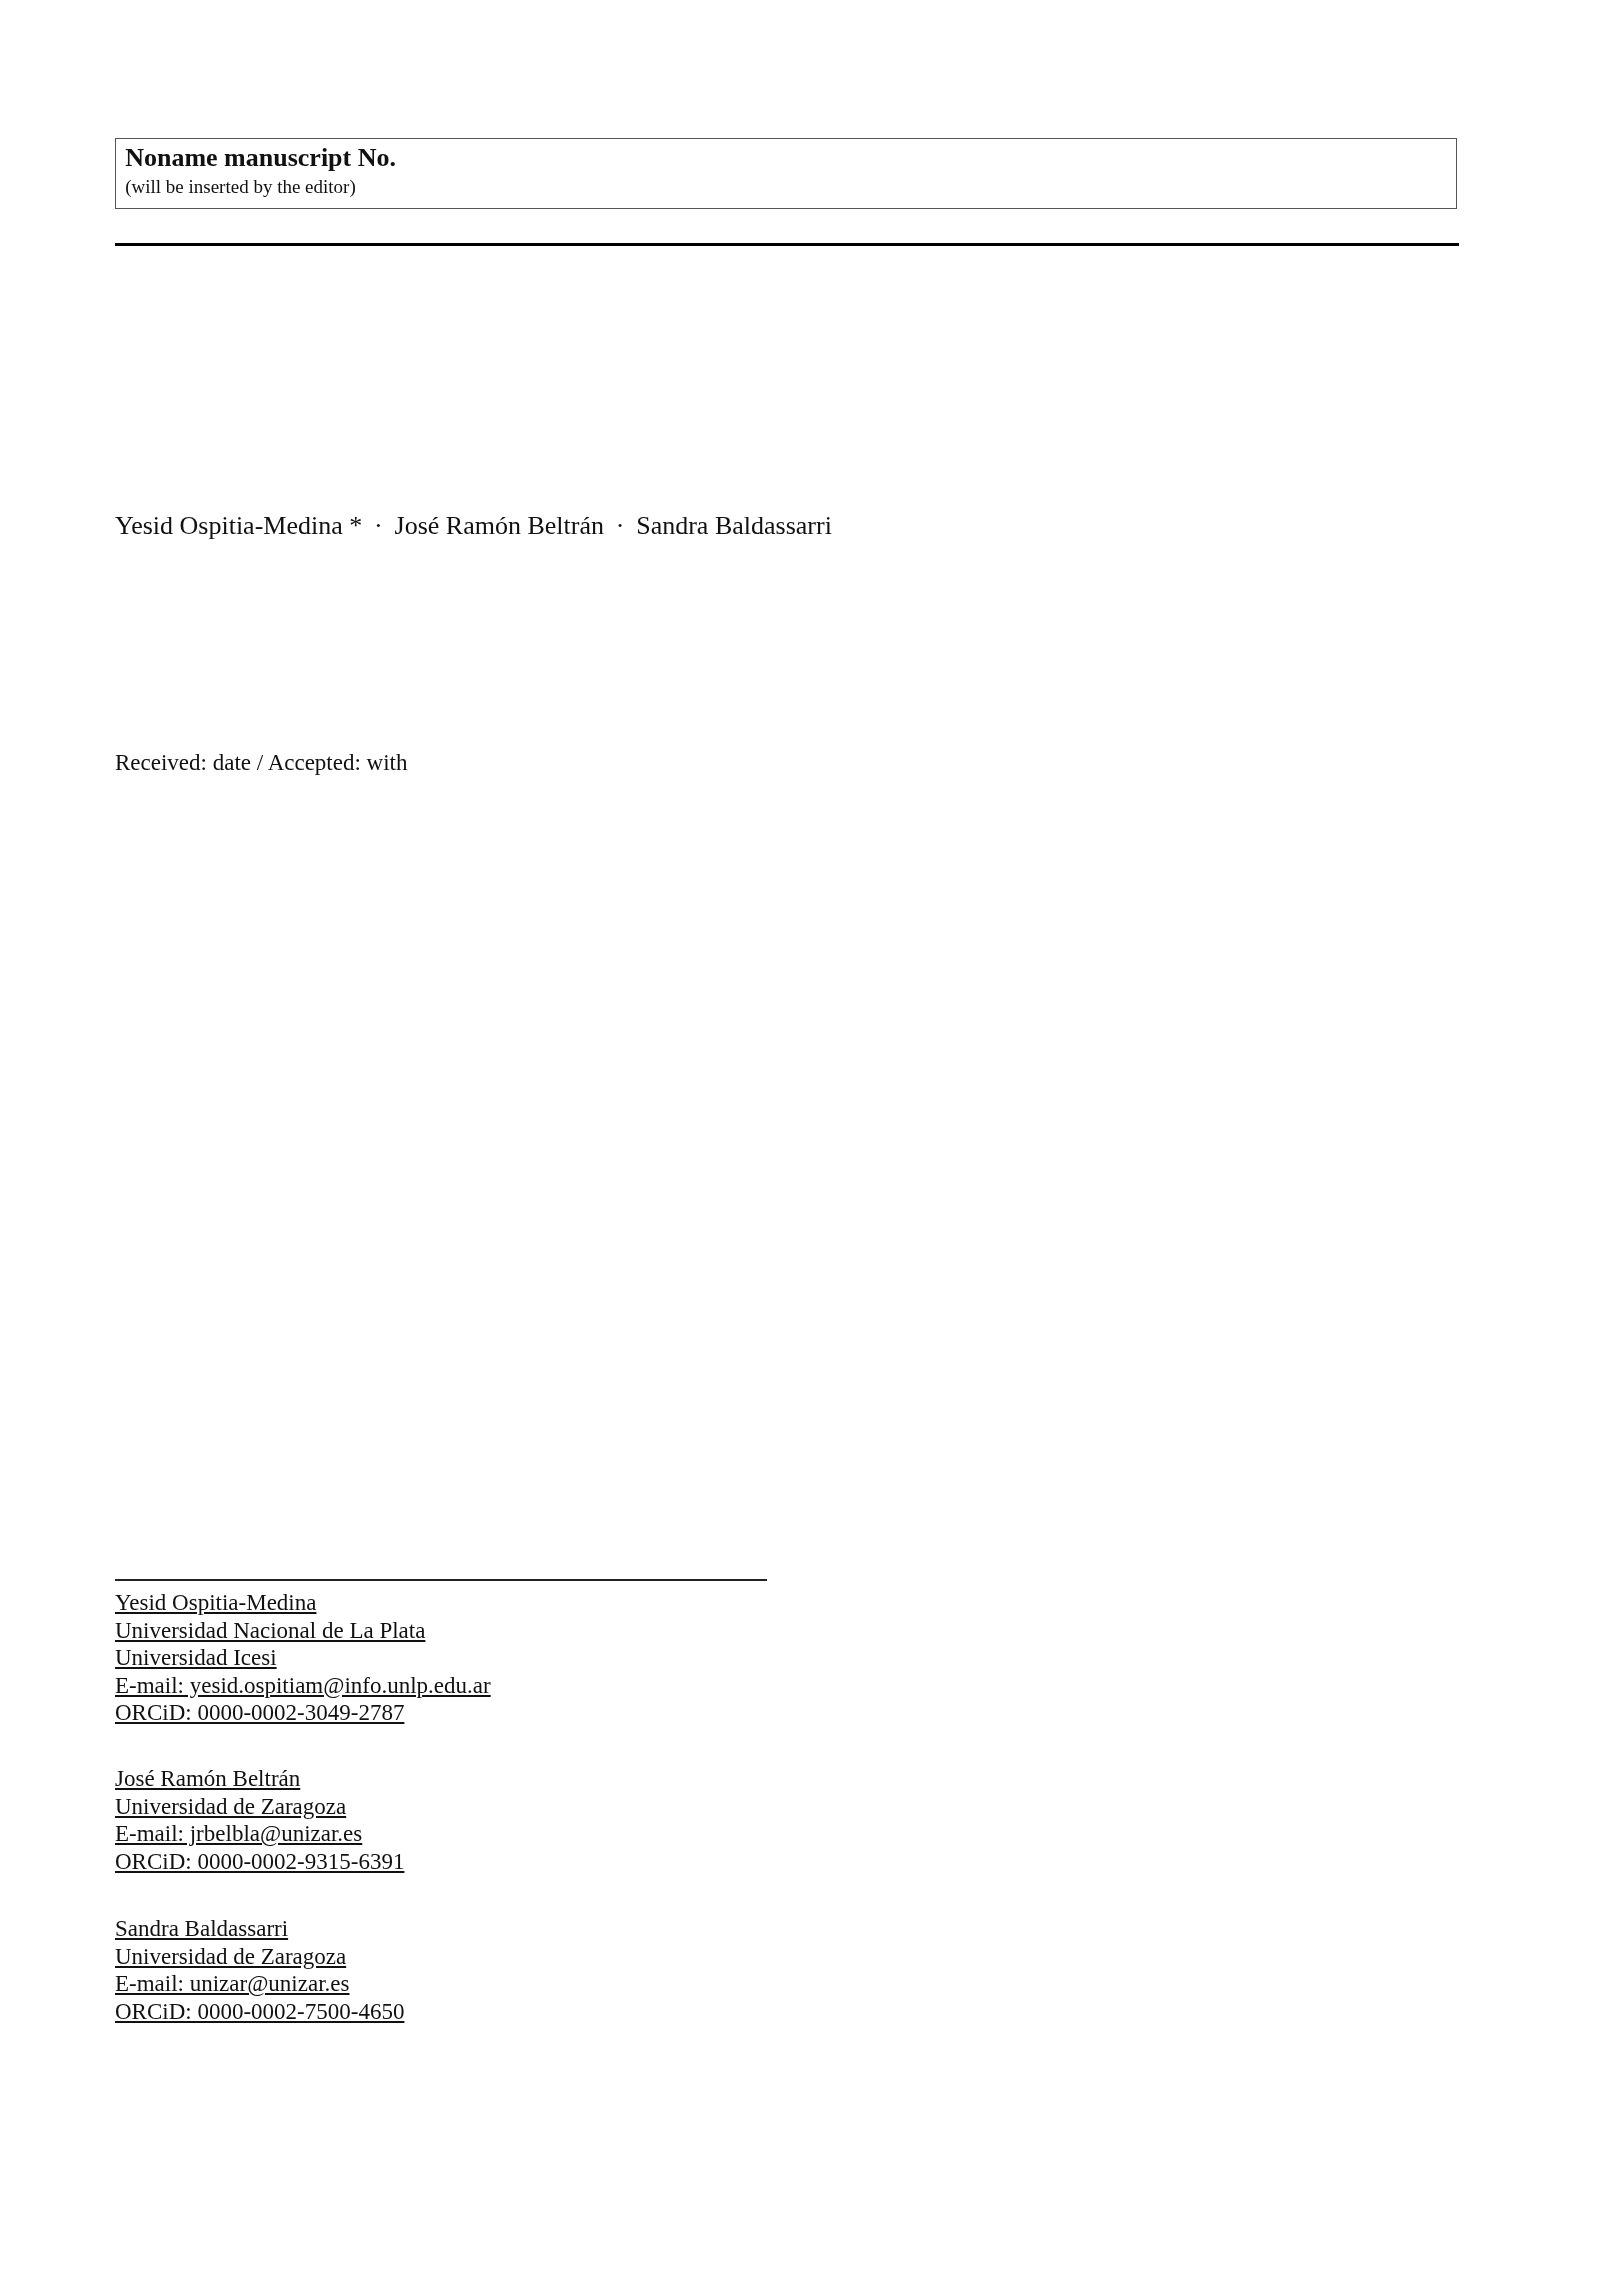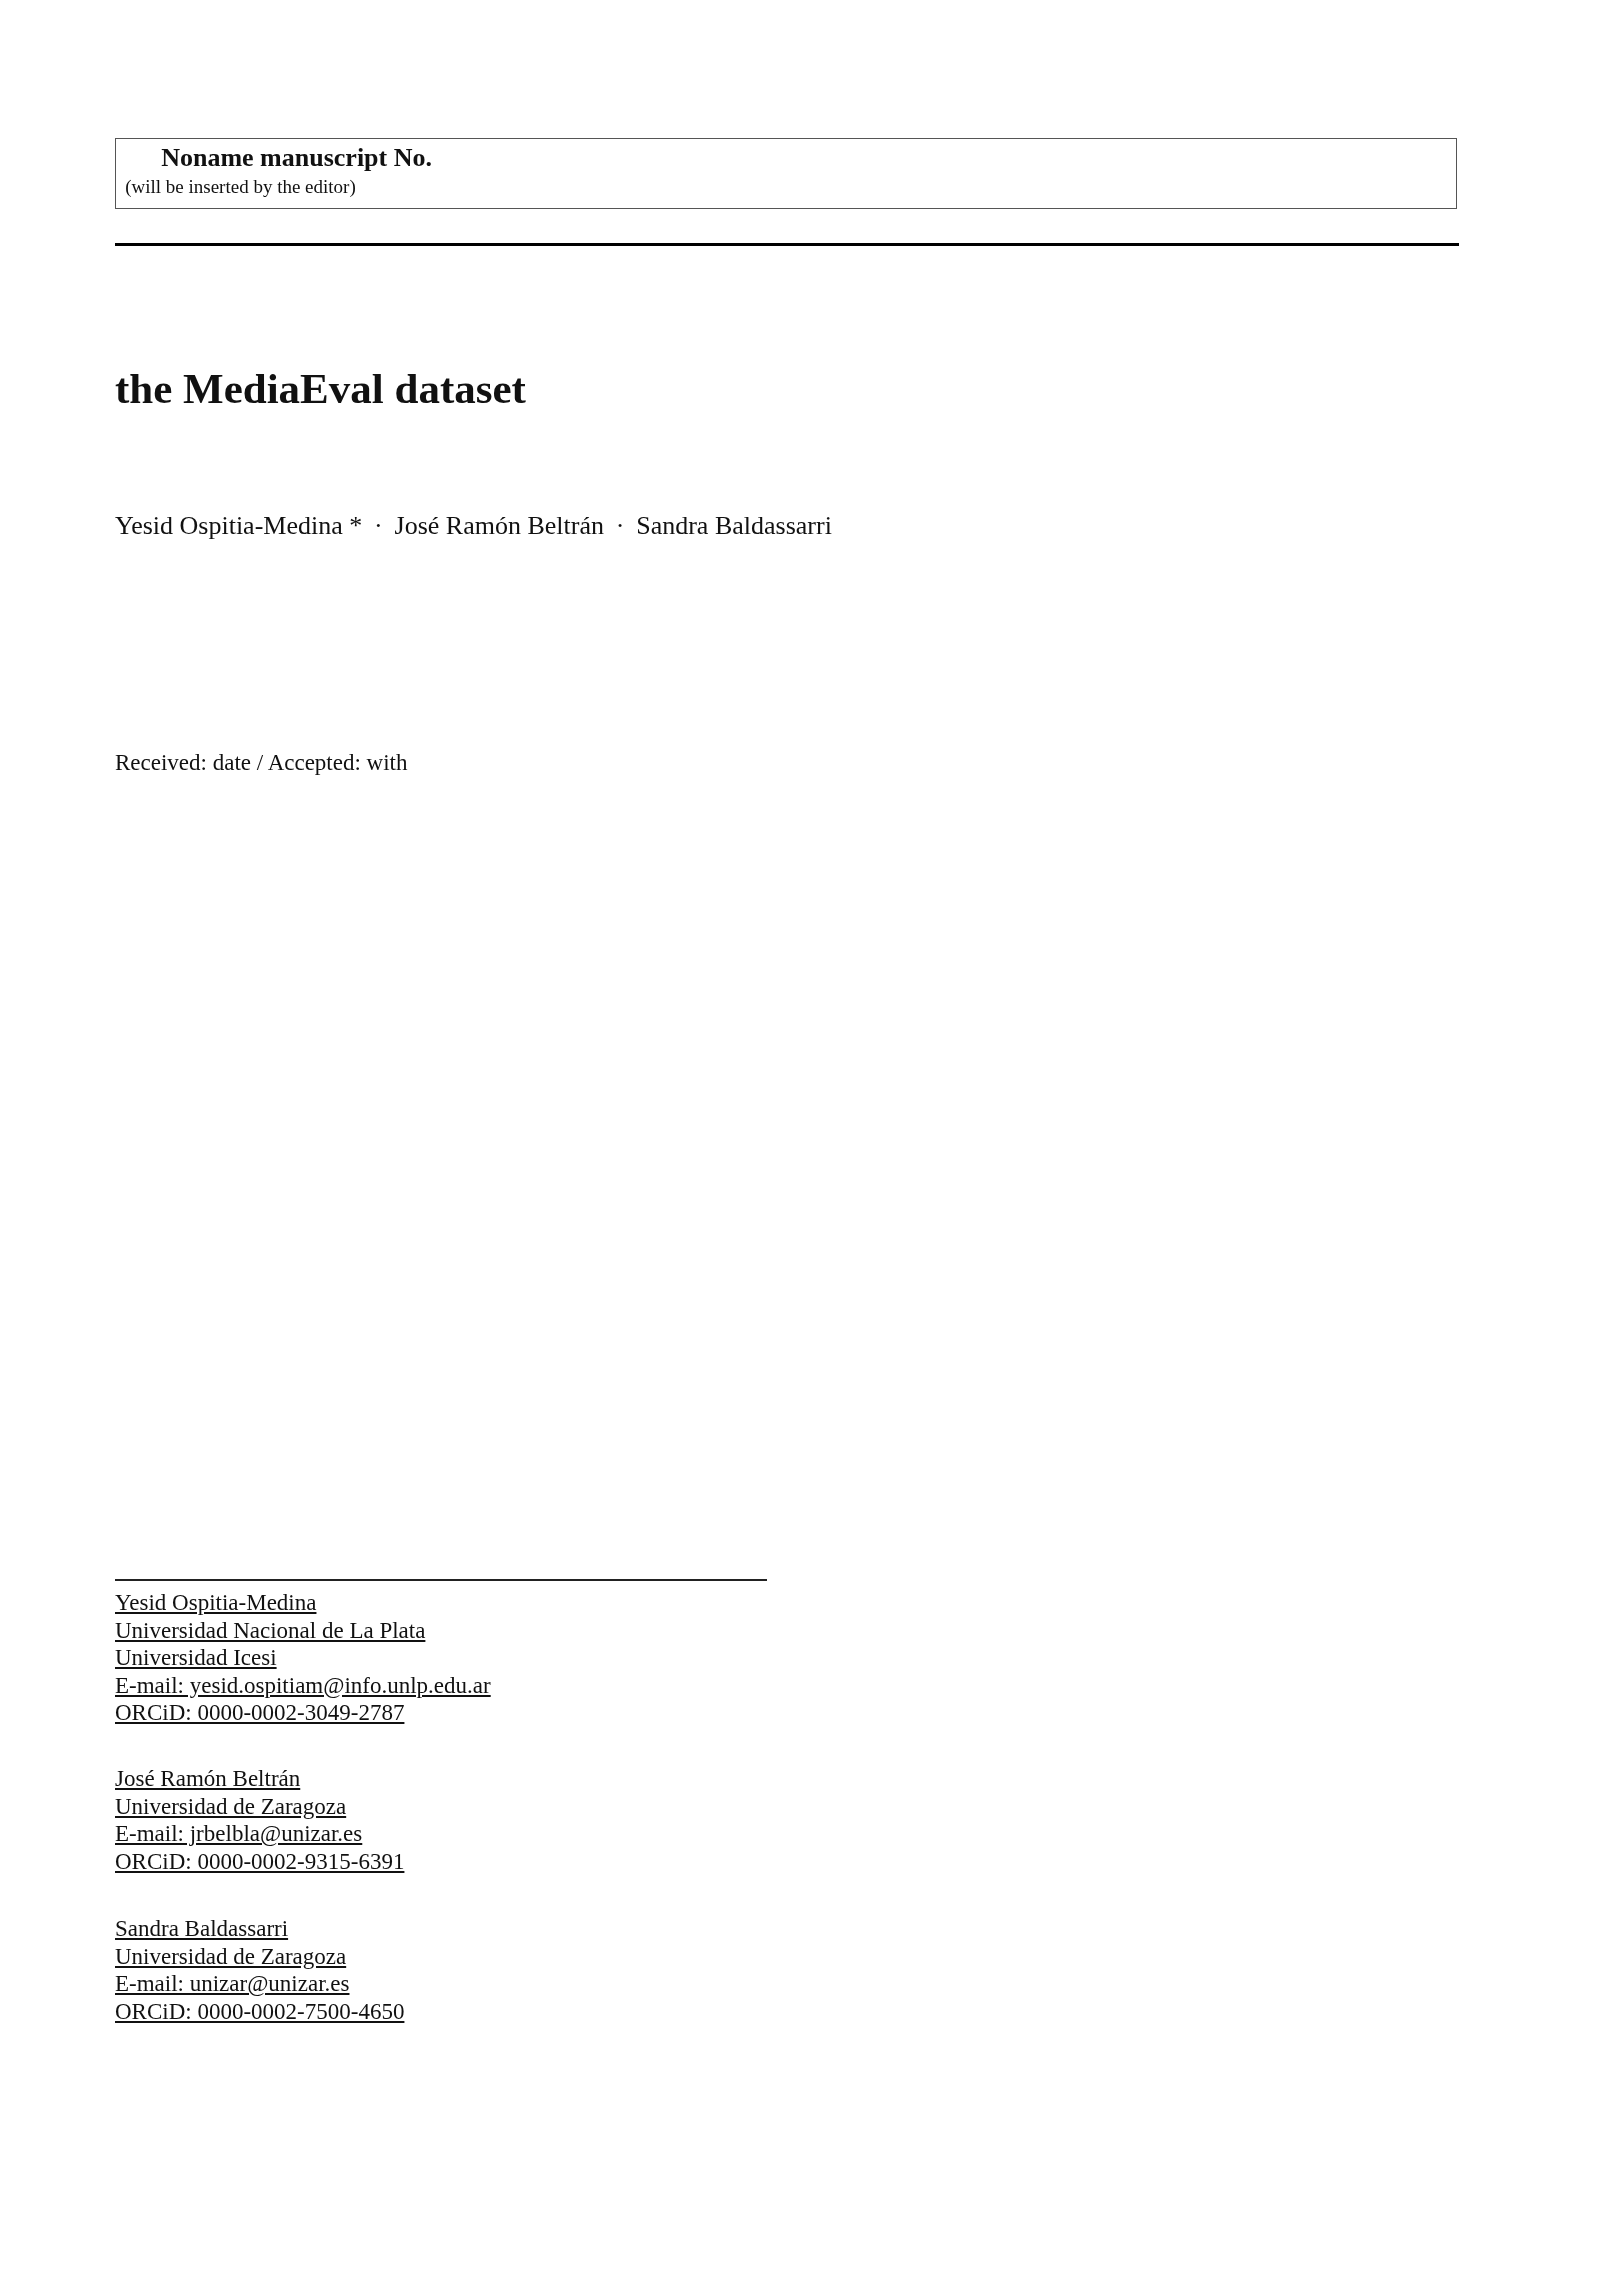--- a/index.html
+++ b/index.html
@@ -1,20 +1,20 @@
 <!DOCTYPE html>
 <html style="font-size:10.5px"><head>
 <meta charset="utf-8">
 <style>
   html, body { margin:0; padding:0; background:#ffffff; }
   body { width:1623px; height:2295px; position:relative; overflow:hidden;
          font-family:"DejaVu Serif","Liberation Serif",serif; color:#111; }
   .abs { position:absolute; }
   .ms-box { left:115px; top:138px; width:1342px; height:71px; border:1.3px solid #555; box-sizing:border-box; }
-  .ms-title { left:9.2px; top:3.9px; font-weight:bold; font-size:26px; line-height:29px; font-family:"Liberation Serif",serif;margin-left:36px; }
+  .ms-title { left:9.2px; top:3.9px; font-weight:bold; font-size:26px; line-height:29px; font-family:"Liberation Serif",serif; }
   .ms-sub { left:9.2px; top:33px; font-size:19px; line-height:29px; font-family:"Liberation Serif",serif; }
   .top-rule { left:115px; top:243px; width:1344px; height:3.3px; background:#000; }
   .title { left:115px; top:364px; width:1375px; font-weight:bold; font-size:43px; line-height:49px; font-family:"Liberation Serif",serif; }
   .authors { left:115px; top:511px; font-size:26px; line-height:30px; font-family:"Liberation Serif",serif; white-space:nowrap; }
   .authors .sep { padding:0 11.8px; }
   .received { left:115px; top:749px; font-size:23px; line-height:27.5px; font-family:"Liberation Serif",serif; }
   .foot-rule { left:115px; top:1579px; width:652px; height:2px; background:#222; }
   .affil { left:115px; font-size:23px; line-height:27.5px; font-family:"Liberation Serif",serif;text-decoration:underline; }
   .affil div { white-space:nowrap; }
 </style>
@@ -22,21 +22,20 @@
 <body>
 
 <div class="abs ms-box">
   <div class="abs ms-title">Noname manuscript No.</div>
   <div class="abs ms-sub">(will be inserted by the editor)</div>
 </div>
 
 <div class="abs top-rule"></div>
 
 <div class="abs title">
-  <div>the MediaEval dataset</div>
 </div>
 
 <div class="abs authors">
   <span>Yesid Ospitia-Medina *</span><span class="sep">·</span><span>José Ramón Beltrán</span><span class="sep">·</span><span>Sandra Baldassarri</span>
 </div>
 
 <div class="abs received">Received: date / Accepted: with</div>
 
 <div class="abs foot-rule"></div>
 

